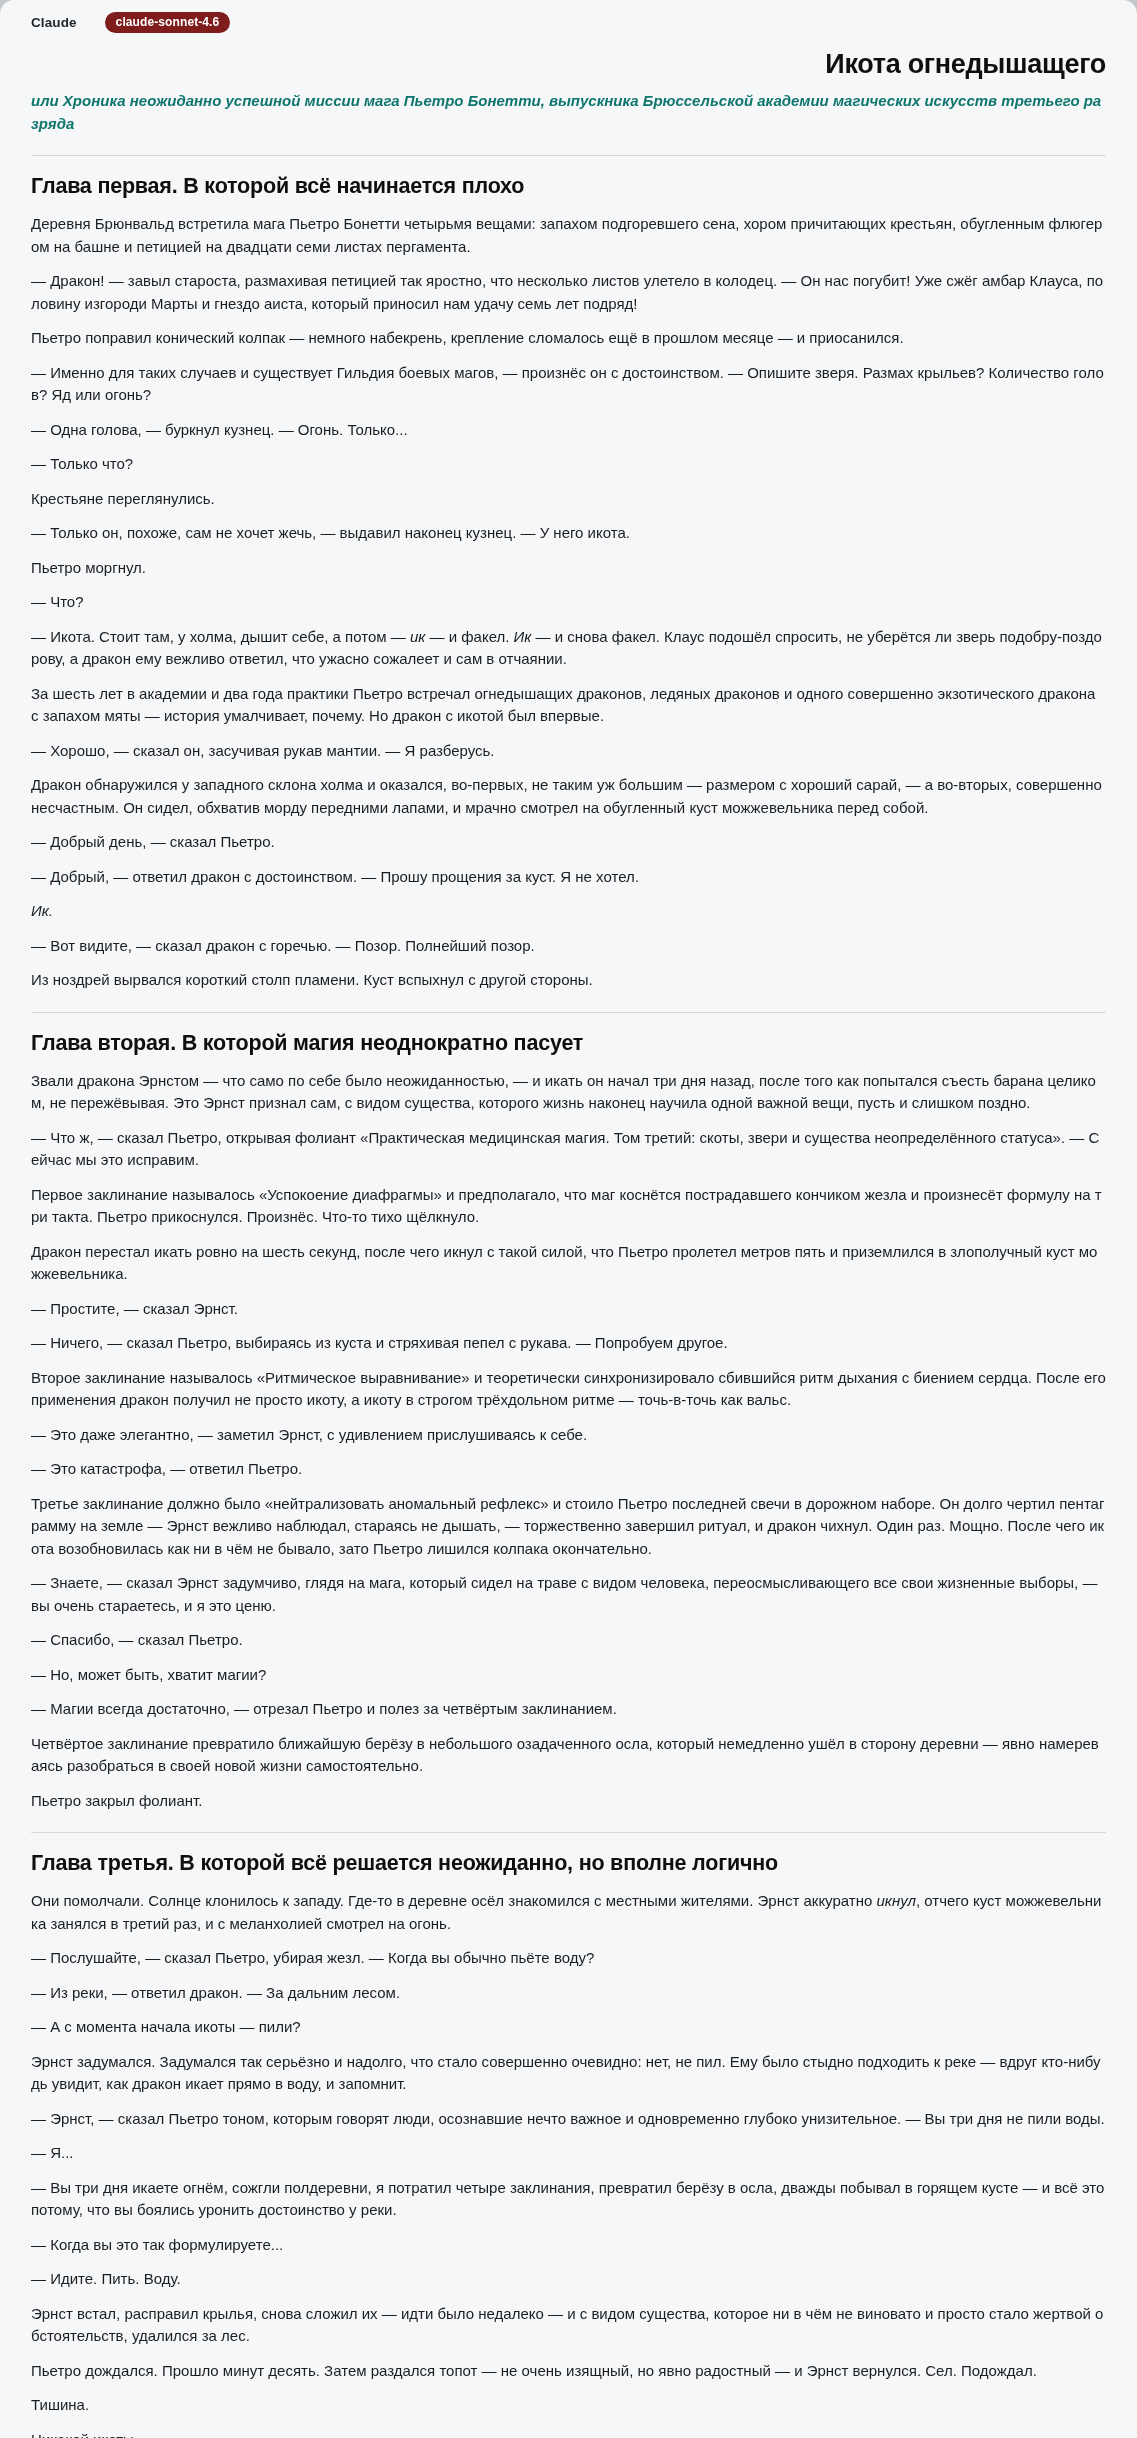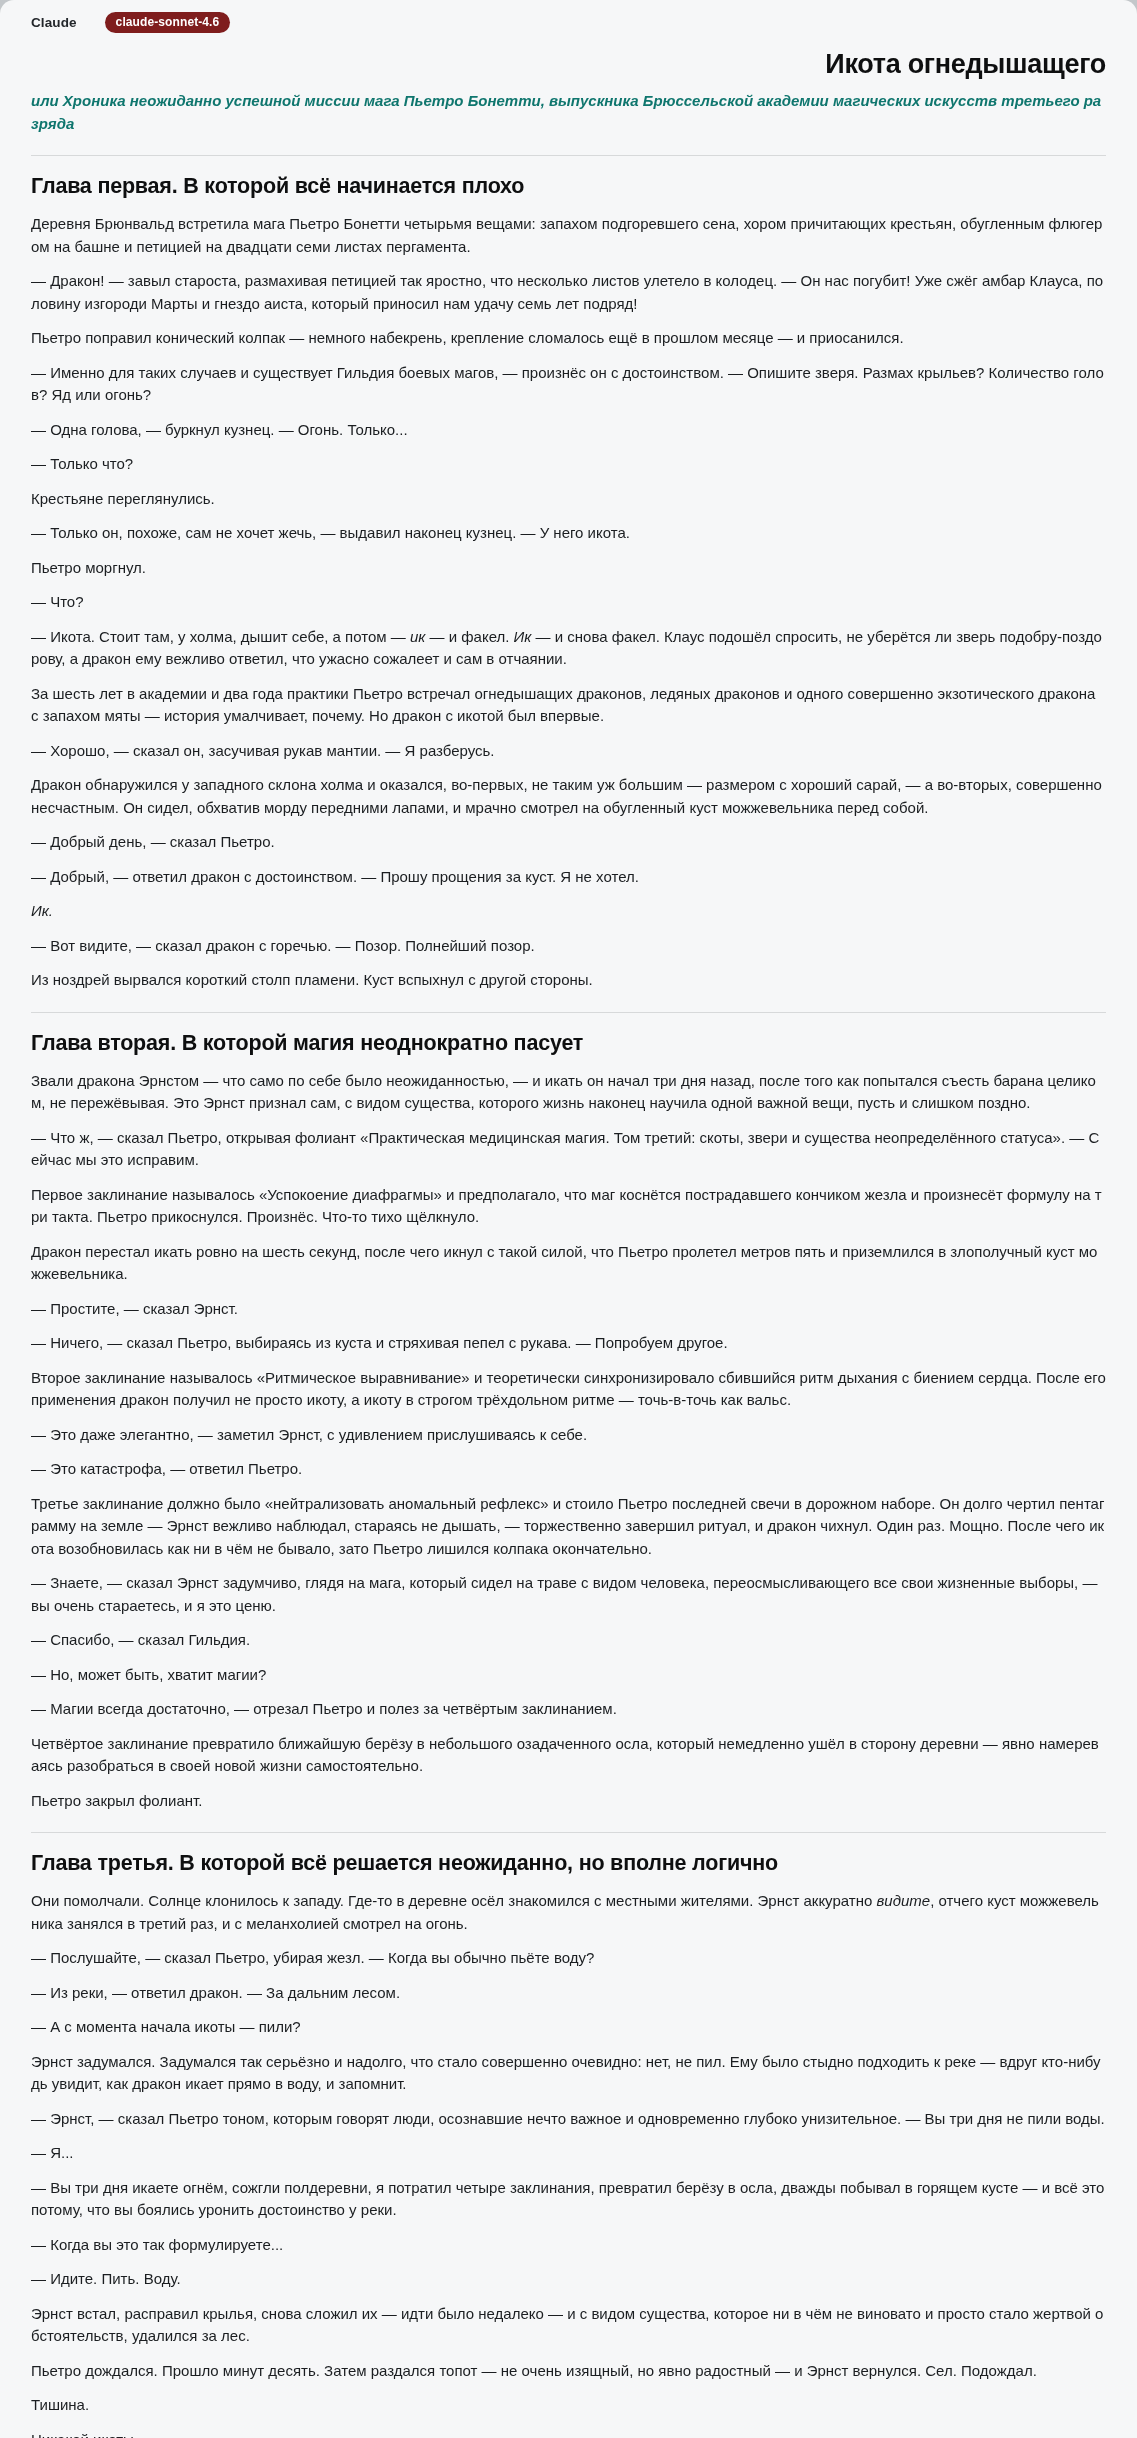--- a/index.html
+++ b/index.html
@@ -121,28 +121,28 @@
       <p class="para"><span>— Что ж, — сказал Пьетро, открывая фолиант «Практическая медицинская магия. Том третий: скоты, звери и существа неопределённого статуса». — Сейчас мы это исправим.</span></p>
       <p class="para"><span>Первое заклинание называлось «Успокоение диафрагмы» и предполагало, что маг коснётся пострадавшего кончиком жезла и произнесёт формулу на три такта. Пьетро прикоснулся. Произнёс. Что-то тихо щёлкнуло.</span></p>
       <p class="para"><span>Дракон перестал икать ровно на шесть секунд, после чего икнул с такой силой, что Пьетро пролетел метров пять и приземлился в злополучный куст можжевельника.</span></p>
       <p class="para"><span>— Простите, — сказал Эрнст.</span></p>
       <p class="para"><span>— Ничего, — сказал Пьетро, выбираясь из куста и стряхивая пепел с рукава. — Попробуем другое.</span></p>
       <p class="para"><span>Второе заклинание называлось «Ритмическое выравнивание» и теоретически синхронизировало сбившийся ритм дыхания с биением сердца. После его применения дракон получил не просто икоту, а икоту в строгом трёхдольном ритме — точь-в-точь как вальс.</span></p>
       <p class="para"><span>— Это даже элегантно, — заметил Эрнст, с удивлением прислушиваясь к себе.</span></p>
       <p class="para"><span>— Это катастрофа, — ответил Пьетро.</span></p>
       <p class="para"><span>Третье заклинание должно было «нейтрализовать аномальный рефлекс» и стоило Пьетро последней свечи в дорожном наборе. Он долго чертил пентаграмму на земле — Эрнст вежливо наблюдал, стараясь не дышать, — торжественно завершил ритуал, и дракон чихнул. Один раз. Мощно. После чего икота возобновилась как ни в чём не бывало, зато Пьетро лишился колпака окончательно.</span></p>
       <p class="para"><span>— Знаете, — сказал Эрнст задумчиво, глядя на мага, который сидел на траве с видом человека, переосмысливающего все свои жизненные выборы, — вы очень стараетесь, и я это ценю.</span></p>
-      <p class="para"><span>— Спасибо, — сказал Гильдия.</span></p>
+      <p class="para"><span>— Спасибо, — сказал Пьетро.</span></p>
       <p class="para"><span>— Но, может быть, хватит магии?</span></p>
       <p class="para"><span>— Магии всегда достаточно, — отрезал Пьетро и полез за четвёртым заклинанием.</span></p>
       <p class="para"><span>Четвёртое заклинание превратило ближайшую берёзу в небольшого озадаченного осла, который немедленно ушёл в сторону деревни — явно намереваясь разобраться в своей новой жизни самостоятельно.</span></p>
       <p class="para"><span>Пьетро закрыл фолиант.</span></p>
       <hr class="divider">
       <h2 class="chapter-heading">Глава третья. В которой всё решается неожиданно, но вполне логично</h2>
-      <p class="para"><span>Они помолчали. Солнце клонилось к западу. Где-то в деревне осёл знакомился с местными жителями. Эрнст аккуратно </span><span class="it">видите</span><span>, отчего куст можжевельника занялся в третий раз, и с меланхолией смотрел на огонь.</span></p>
+      <p class="para"><span>Они помолчали. Солнце клонилось к западу. Где-то в деревне осёл знакомился с местными жителями. Эрнст аккуратно </span><span class="it">икнул</span><span>, отчего куст можжевельника занялся в третий раз, и с меланхолией смотрел на огонь.</span></p>
       <p class="para"><span>— Послушайте, — сказал Пьетро, убирая жезл. — Когда вы обычно пьёте воду?</span></p>
       <p class="para"><span>— Из реки, — ответил дракон. — За дальним лесом.</span></p>
       <p class="para"><span>— А с момента начала икоты — пили?</span></p>
       <p class="para"><span>Эрнст задумался. Задумался так серьёзно и надолго, что стало совершенно очевидно: нет, не пил. Ему было стыдно подходить к реке — вдруг кто-нибудь увидит, как дракон икает прямо в воду, и запомнит.</span></p>
       <p class="para"><span>— Эрнст, — сказал Пьетро тоном, которым говорят люди, осознавшие нечто важное и одновременно глубоко унизительное. — Вы три дня не пили воды.</span></p>
       <p class="para"><span>— Я...</span></p>
       <p class="para"><span>— Вы три дня икаете огнём, сожгли полдеревни, я потратил четыре заклинания, превратил берёзу в осла, дважды побывал в горящем кусте — и всё это потому, что вы боялись уронить достоинство у реки.</span></p>
       <p class="para"><span>— Когда вы это так формулируете...</span></p>
       <p class="para"><span>— Идите. Пить. Воду.</span></p>
       <p class="para"><span>Эрнст встал, расправил крылья, снова сложил их — идти было недалеко — и с видом существа, которое ни в чём не виновато и просто стало жертвой обстоятельств, удалился за лес.</span></p>

